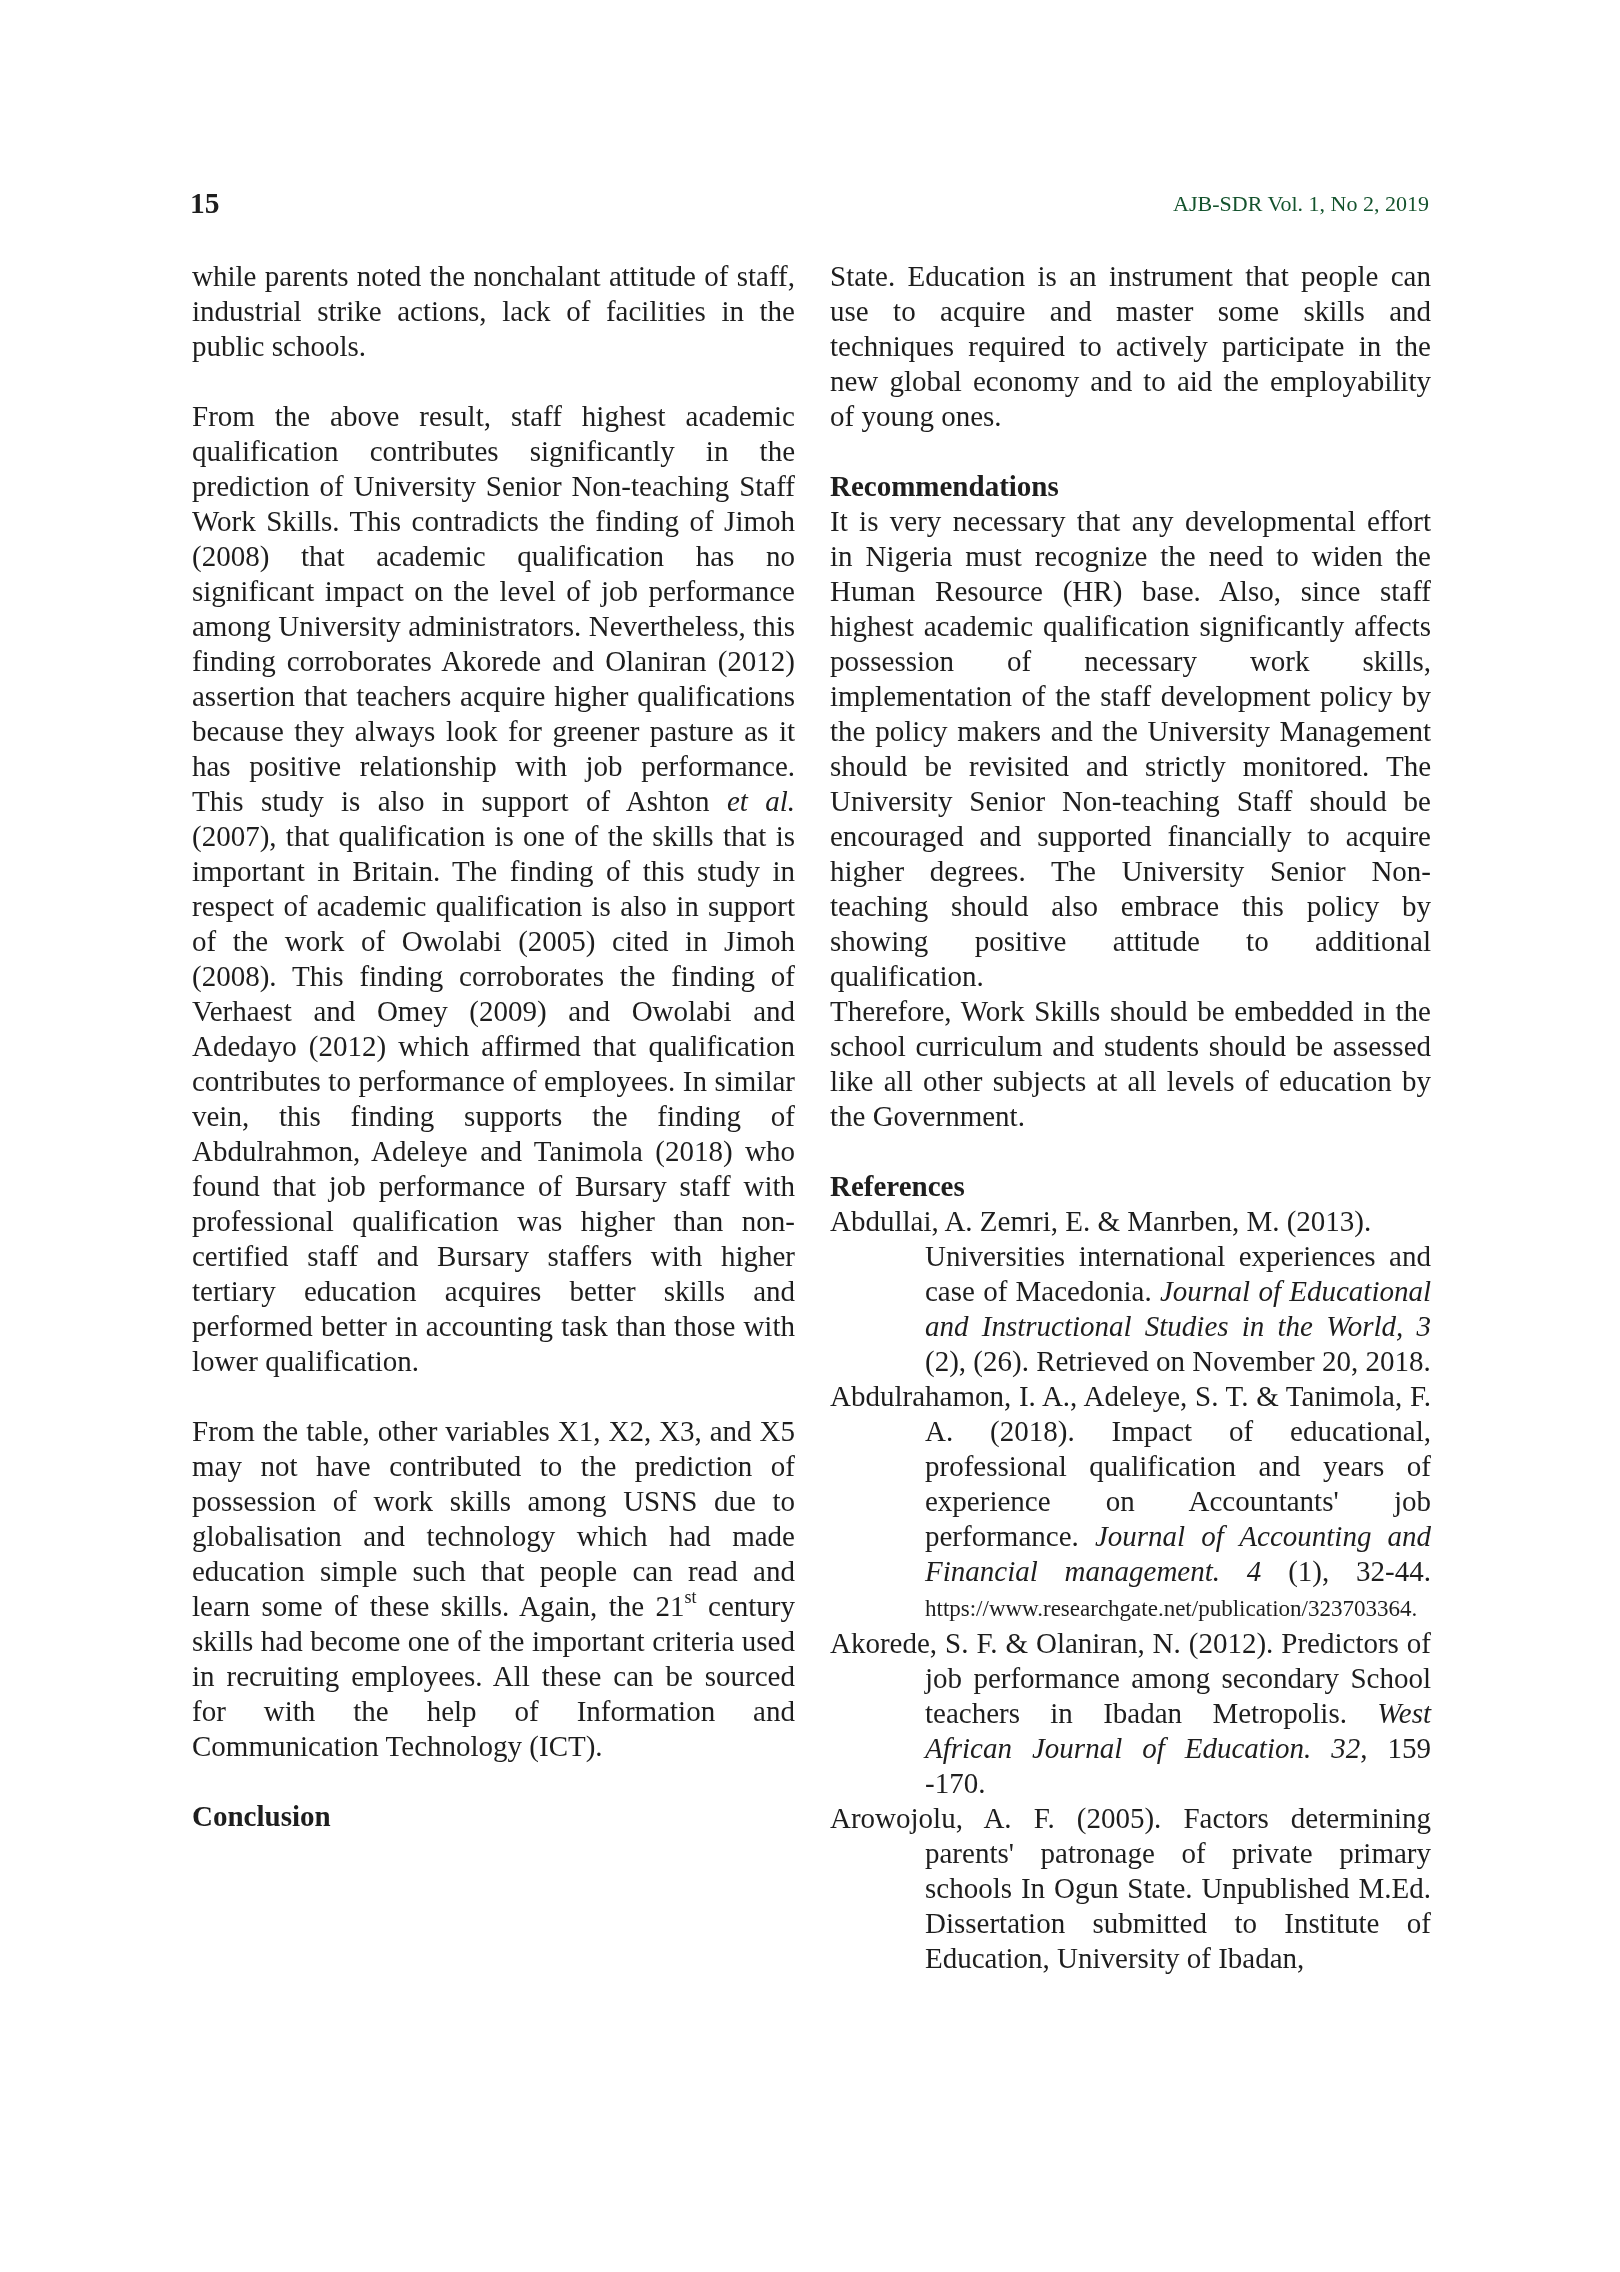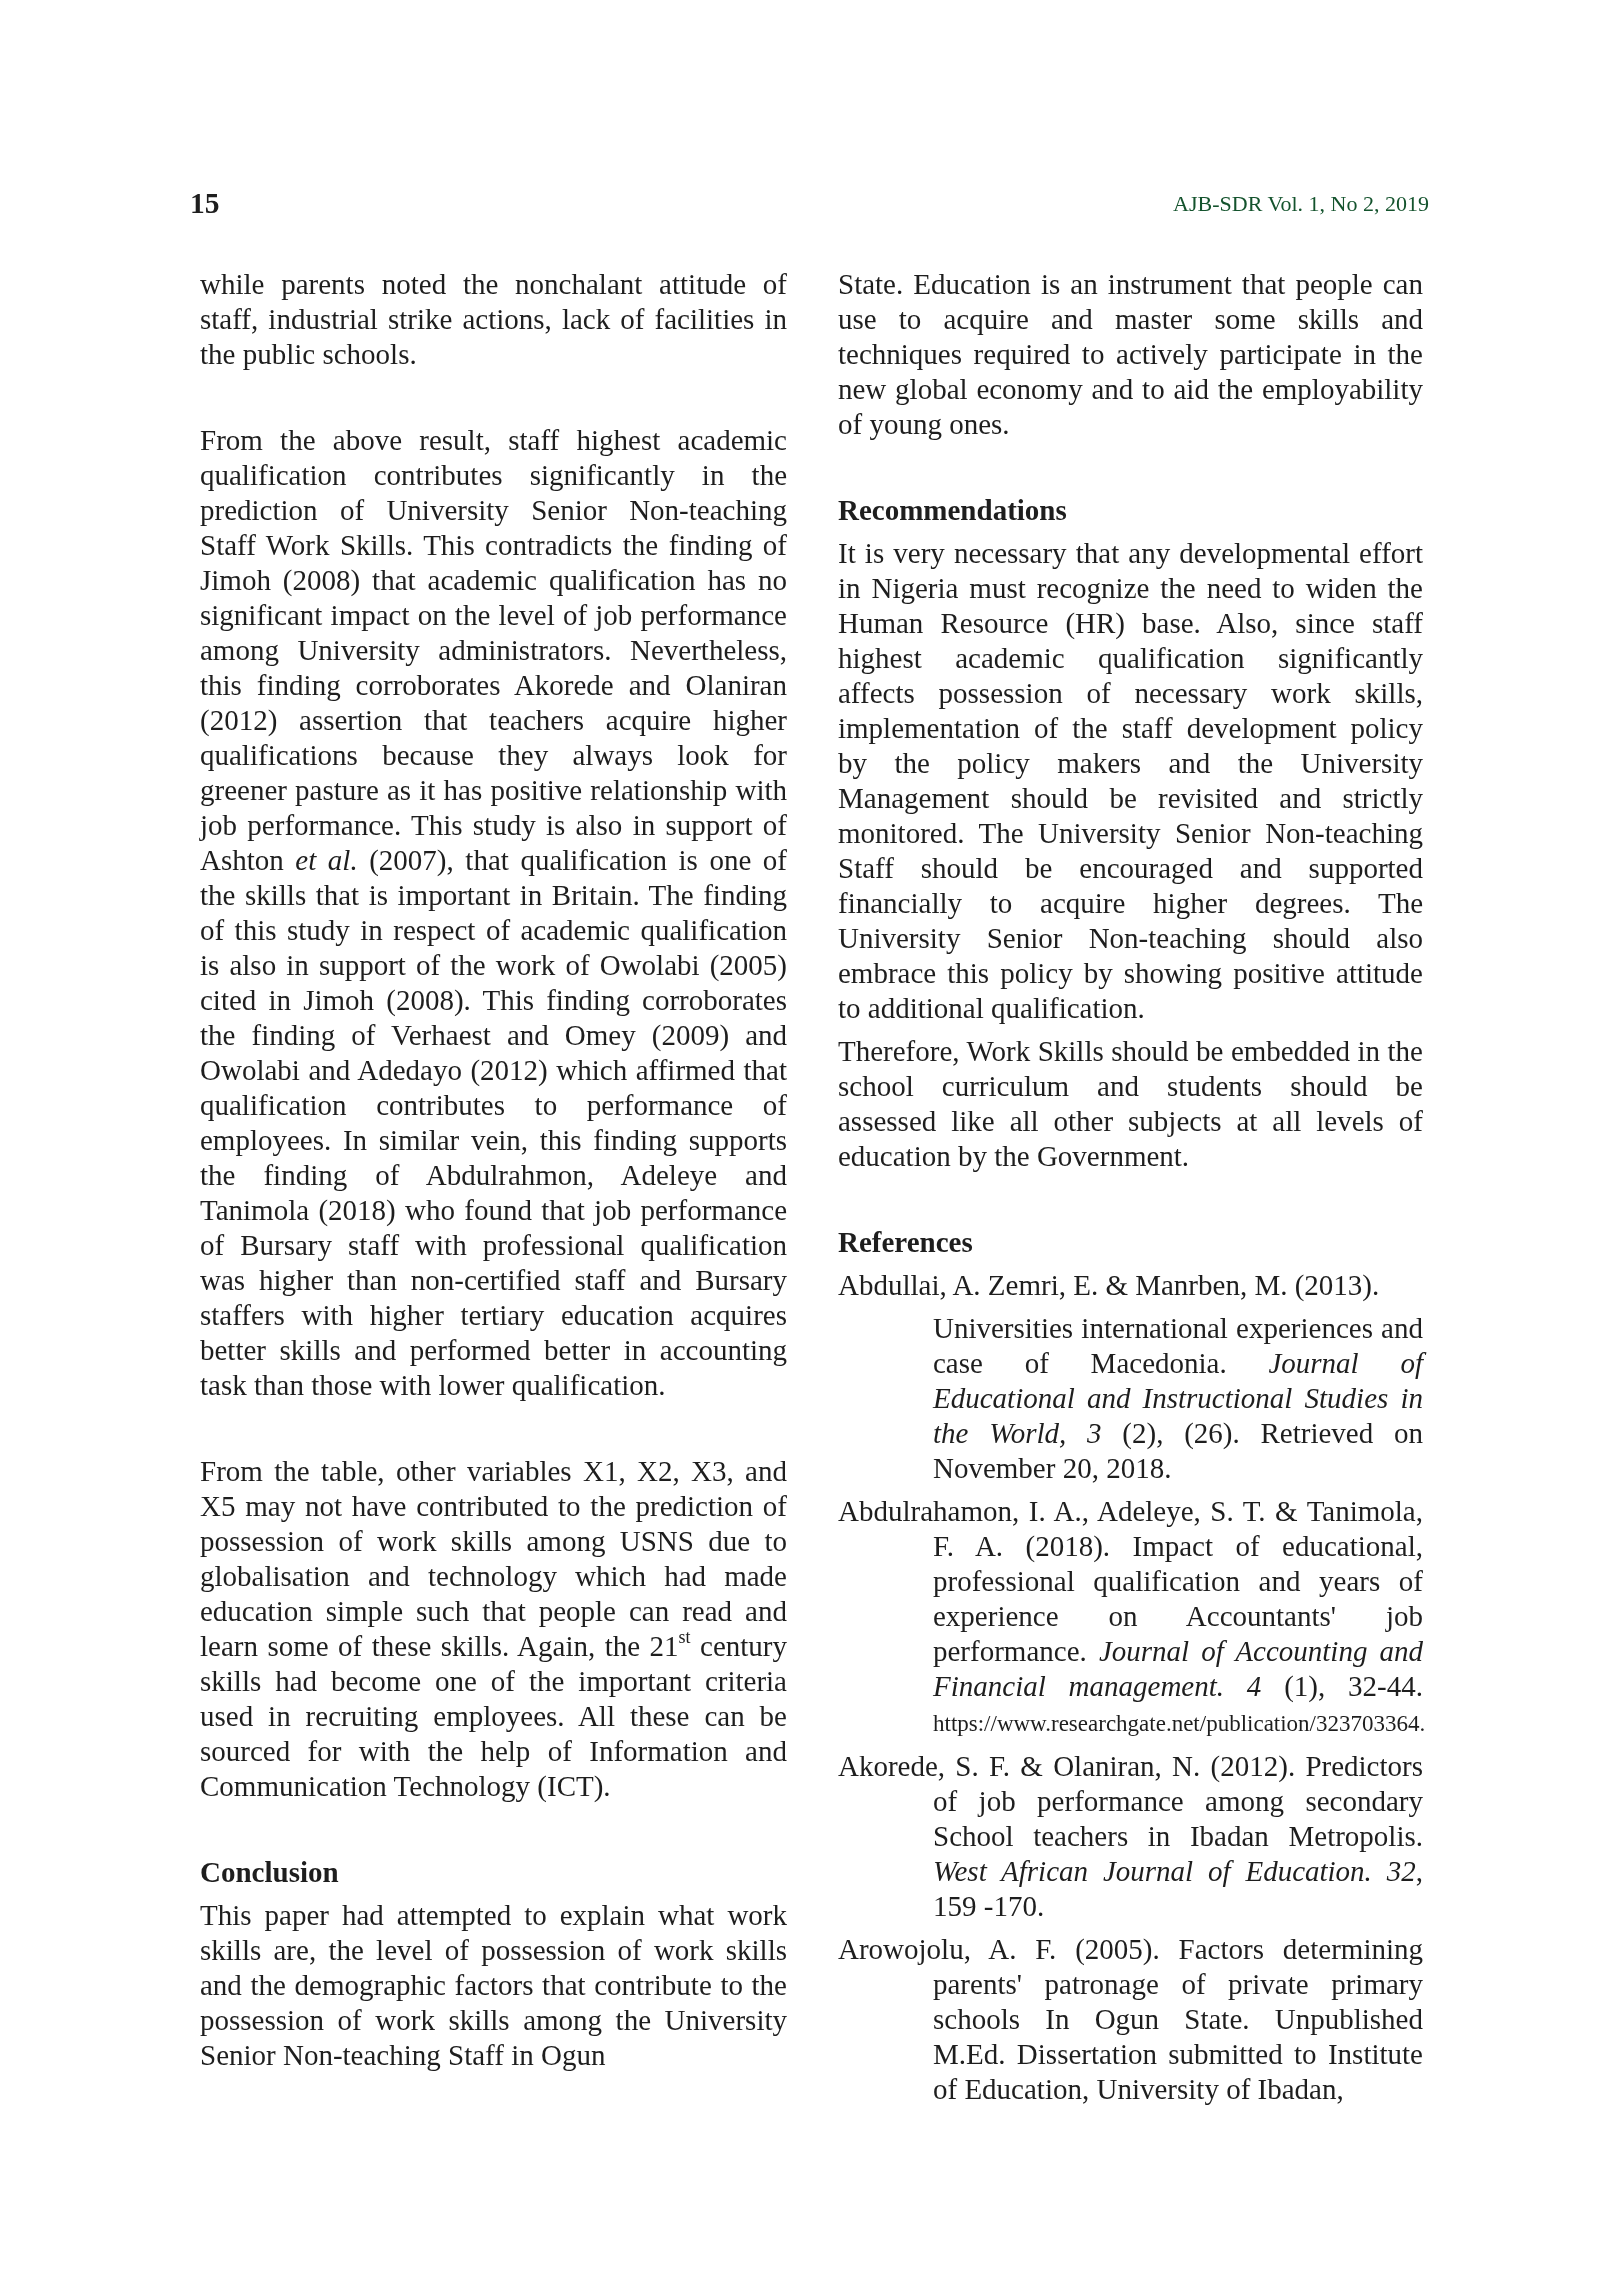--- a/index.html
+++ b/index.html
@@ -38,21 +38,21 @@
     position: absolute;
     top: 259px;
     font-size: 29px;
     line-height: 35px;
     text-align: justify;
     hyphens: none;
   }
   .col-left { left: 192px; width: 603px; }
   .col-right { left: 830px; width: 601px; }
   .column p {
-    margin: 8px;
+    margin: 0;
   }
   .gap { height: 35px; }
   .heading {
     font-weight: bold;
     margin: 0;
   }
   .ref {
     margin: 0;
     padding-left: 95px;
     text-indent: -95px;
@@ -77,21 +77,20 @@
 <div class="running-head">AJB-SDR Vol. 1, No 2, 2019</div>
 
 <div class="column col-left">
   <p>while parents noted the nonchalant attitude of staff, industrial strike actions, lack of facilities in the public schools.</p>
   <div class="gap"></div>
   <p><span>From the above result, staff highest academic qualification contributes significantly in the prediction of University Senior Non-teaching Staff Work Skills. This contradicts the finding of Jimoh (2008) that academic qualification has no significant impact on the level of job performance among University administrators. Nevertheless, this finding corroborates Akorede and Olaniran (2012) assertion that teachers acquire higher qualifications because they always look for greener pasture as it has positive relationship with job performance. This study is also in support of Ashton </span><i>et al.</i><span> (2007), that qualification is one of the skills that is important in Britain. The finding of this study in respect of academic qualification is also in support of the work of Owolabi (2005) cited in Jimoh (2008). This finding corroborates the finding of Verhaest and Omey (2009) and Owolabi and Adedayo (2012) which affirmed that qualification contributes to performance of employees. In similar vein, this finding supports the finding of Abdulrahmon, Adeleye and Tanimola (2018) who found that job performance of Bursary staff with professional qualification was higher than non-certified staff and Bursary staffers with higher tertiary education acquires better skills and performed better in accounting task than those with lower qualification.</span></p>
   <div class="gap"></div>
   <p><span>From the table, other variables X1, X2, X3, and X5 may not have contributed to the prediction of possession of work skills among USNS due to globalisation and technology which had made education simple such that people can read and learn some of these skills. Again, the 21</span><sup>st</sup><span> century skills had become one of the important criteria used in recruiting employees. All these can be sourced for with the help of Information and Communication Technology (ICT).</span></p>
   <div class="gap"></div>
   <p class="heading">Conclusion</p>
-  <p>This paper had attempted to explain what work skills are, the level of possession of work skills and the demographic factors that contribute to the possession of work skills among the University Senior Non-teaching Staff in Ogun</p>
 </div>
 
 <div class="column col-right">
   <p>State. Education is an instrument that people can use to acquire and master some skills and techniques required to actively participate in the new global economy and to aid the employability of young ones.</p>
   <div class="gap"></div>
   <p class="heading">Recommendations</p>
   <p>It is very necessary that any developmental effort in Nigeria must recognize the need to widen the Human Resource (HR) base. Also, since staff highest academic qualification significantly affects possession of necessary work skills, implementation of the staff development policy by the policy makers and the University Management should be revisited and strictly monitored. The University Senior Non-teaching Staff should be encouraged and supported financially to acquire higher degrees. The University Senior Non-teaching should also embrace this policy by showing positive attitude to additional qualification.</p>
   <p>Therefore, Work Skills should be embedded in the school curriculum and students should be assessed like all other subjects at all levels of education by the Government.</p>
   <div class="gap"></div>
   <p class="heading">References</p>

